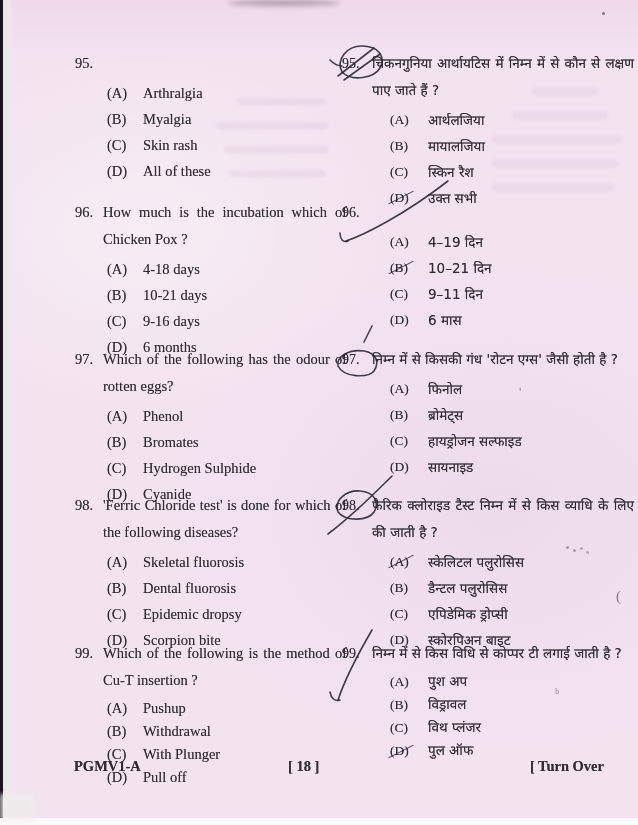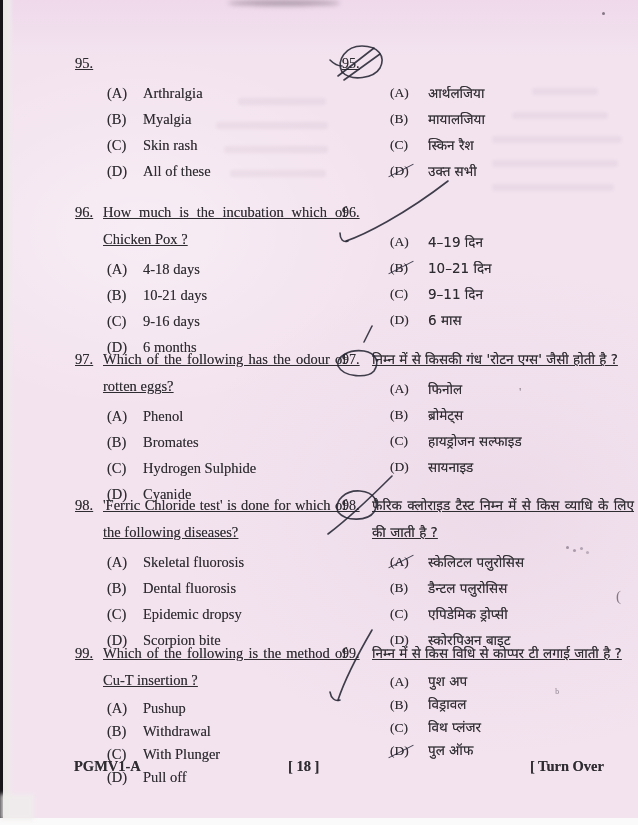--- a/index.html
+++ b/index.html
@@ -27,21 +27,21 @@
 
   
   .bleed{position:absolute;filter:blur(1.8px);opacity:.5;}
   .bleed .row{height:7px;border-radius:3px;background:rgba(128,100,128,.17);margin-bottom:17px;}
 
   
   .q-row{position:absolute;left:0;width:638px;color:#2e2c31;}
   .col{position:absolute;top:0;}
   .col-en{left:75px;width:272px;font-family:"Liberation Serif", serif;font-size:14.5px;}
   .col-hi{left:342px;width:292px;font-family:"DejaVu Sans", sans-serif;font-size:13.5px;}
-  .q-head{display:flex;line-height:27px;text-shadow:0 0 .5px rgba(45,42,48,.55);text-decoration:underline;}
+  .q-head{display:flex;line-height:27px;text-shadow:0 0 .5px rgba(45,42,48,.55);}
   .col-en .q-num{width:28px;flex:none;}
   .col-hi .q-num{width:30px;flex:none;font-family:"Liberation Serif", serif;font-size:14px;position:relative;}
   .q-text{flex:1;text-align:justify;}
   .opts{margin-top:3px;}
   .col-en .opts{margin-left:32px;}
   .col-hi .opts{margin-left:48px;}
   .opt{display:flex;line-height:26px;text-shadow:0 0 .5px rgba(45,42,48,.5);}
   .opt-letter{flex:none;font-family:"Liberation Serif", serif;position:relative;}
   .col-en .opt-letter{width:36px;}
   .col-hi .opt-letter{width:38px;}
@@ -120,20 +120,21 @@
       <div class="q-head">
         <span class="q-num">
           <svg class="pen" style="left:-14px;top:-12px;width:64px;height:52px;" viewBox="0 0 64 52">
             <path d="M14 34 C 8 22, 18 8, 34 8 C 50 8, 58 18, 52 30 C 46 40, 24 44, 14 34"></path>
             <path d="M10 38 L46 10"></path>
             <path d="M16 42 L52 16"></path>
             <path d="M2 22 C 6 26, 10 28, 14 28"></path>
           </svg>
           <span>95.</span>
         </span>
+        <span class="q-text">चिकनगुनिया आर्थायटिस में निम्न में से कौन से लक्षण पाए जाते हैं ?</span>
       </div>
       <div class="opts">
         <div class="opt">
             <span class="opt-letter">(A)</span>
             <span class="opt-text">आर्थलजिया</span>
           </div>
         <div class="opt">
             <span class="opt-letter">(B)</span>
             <span class="opt-text">मायालजिया</span>
           </div>

